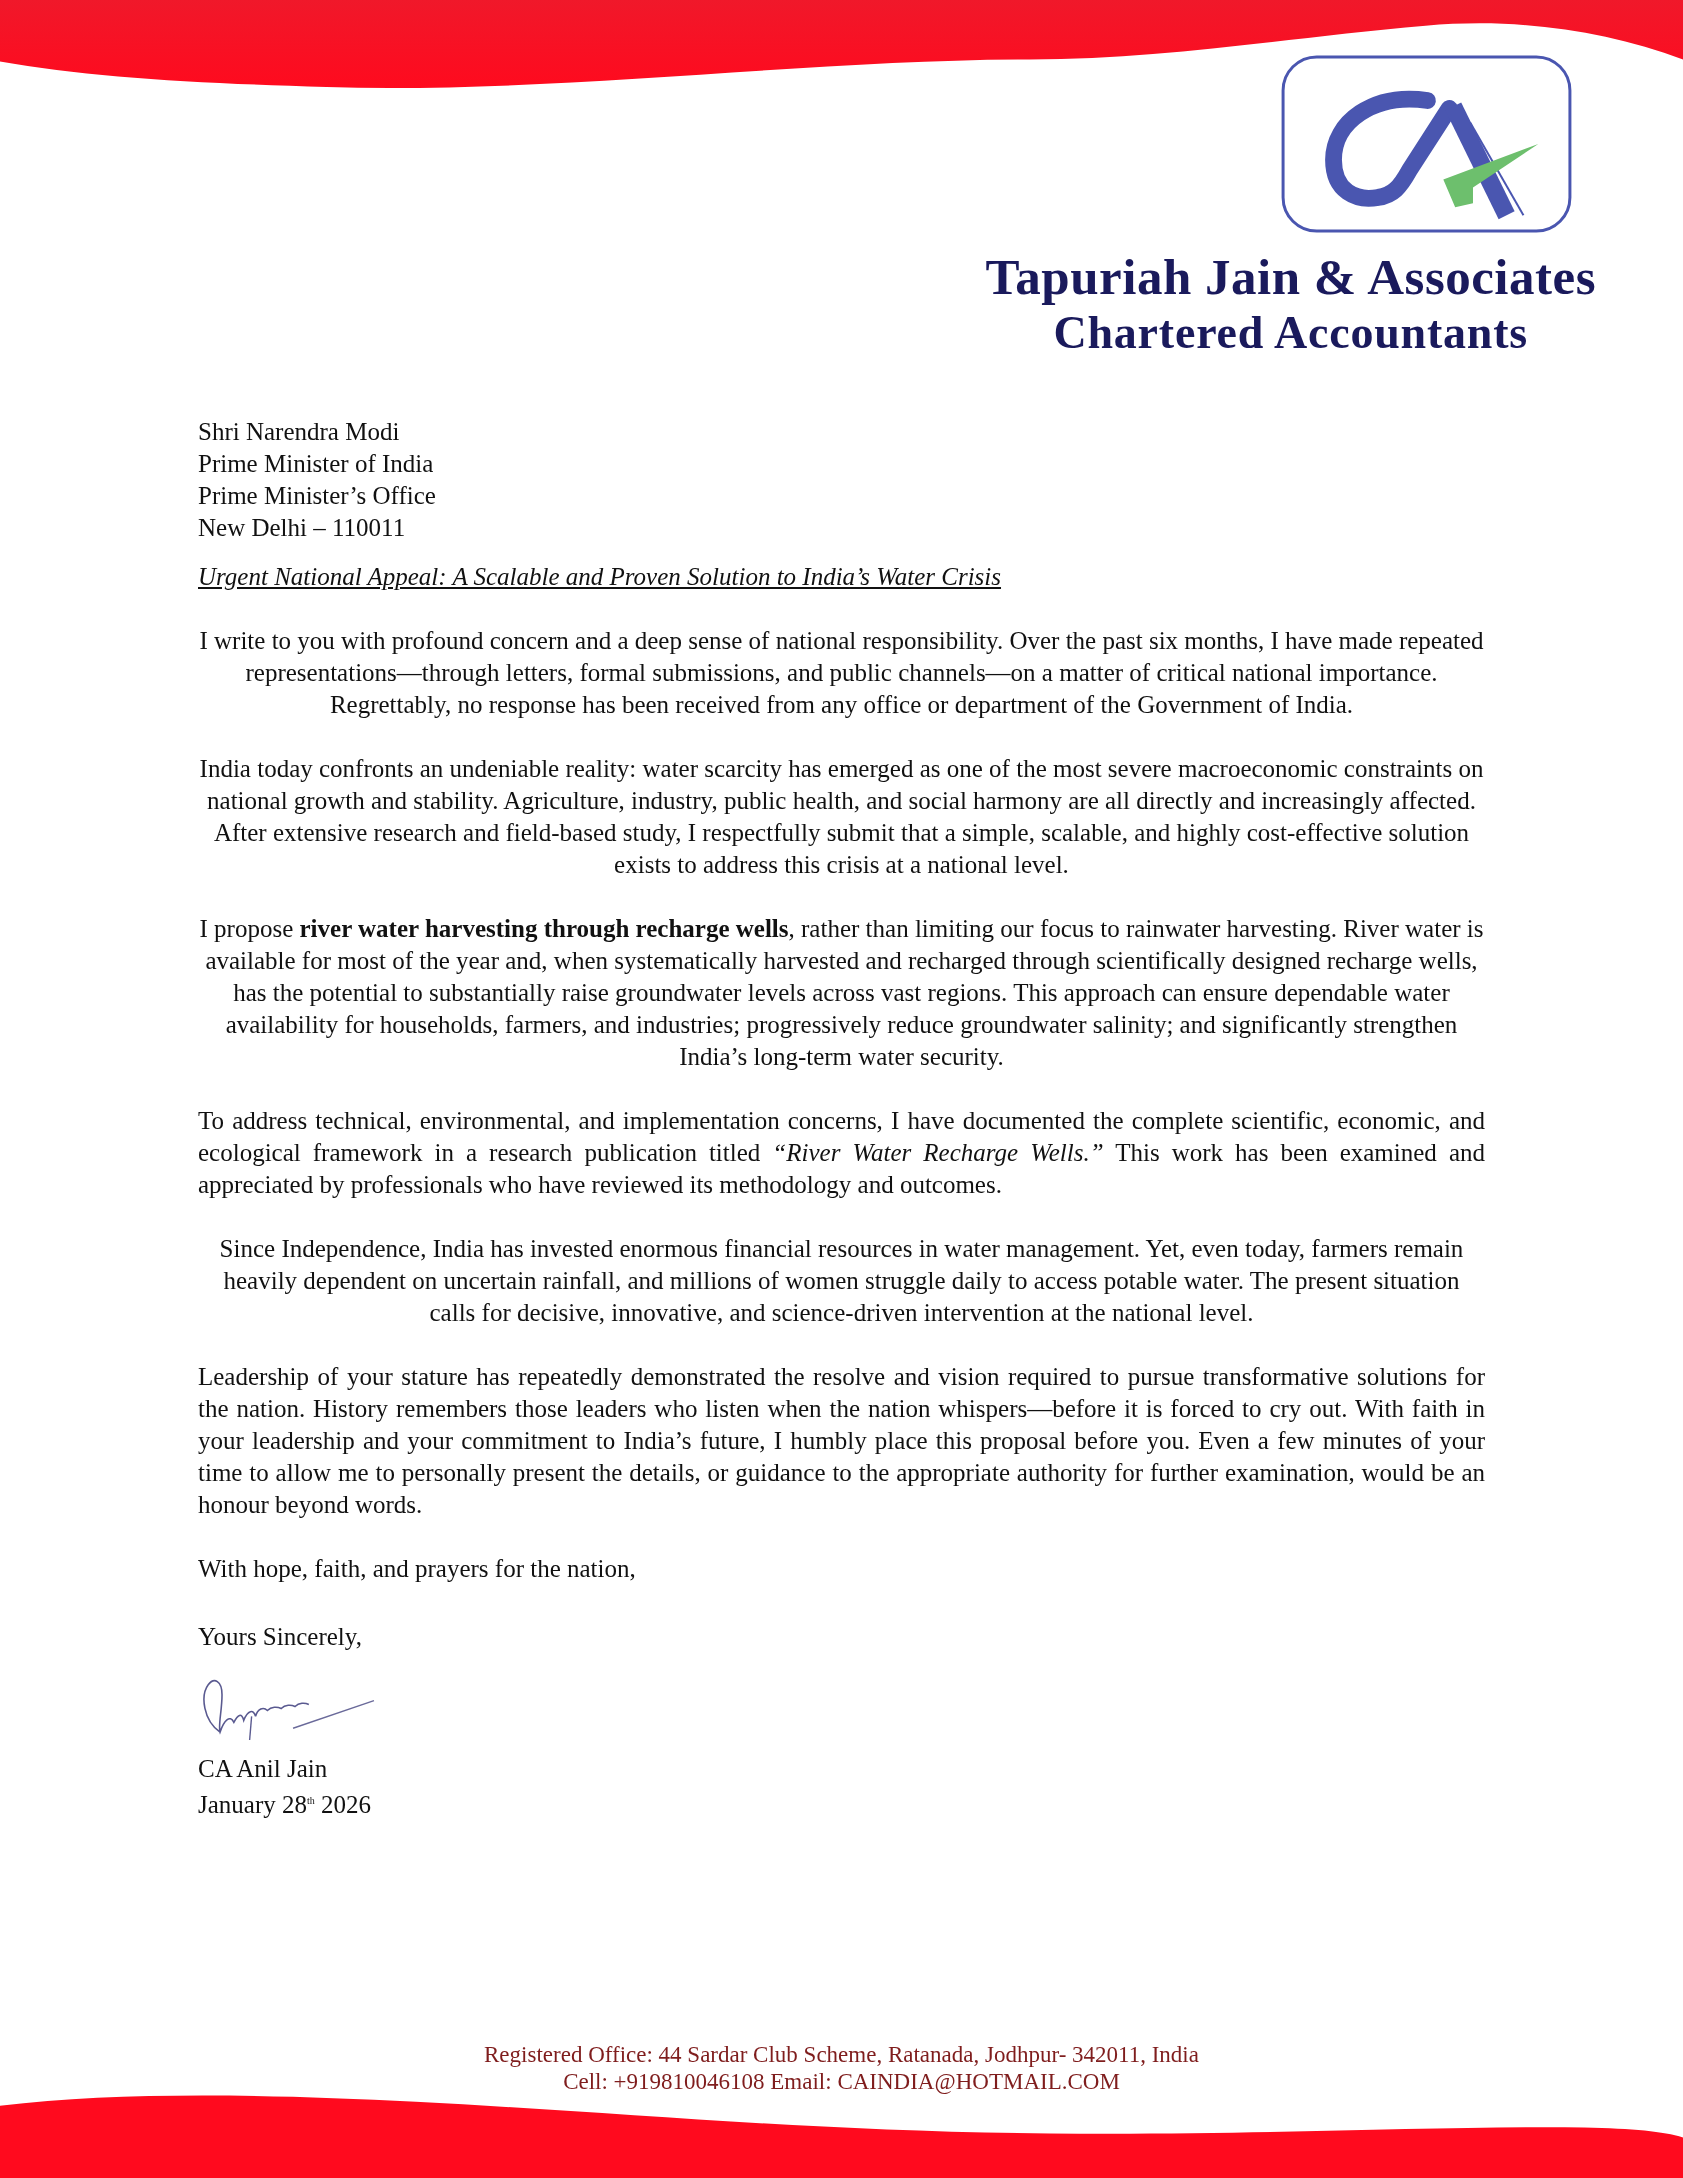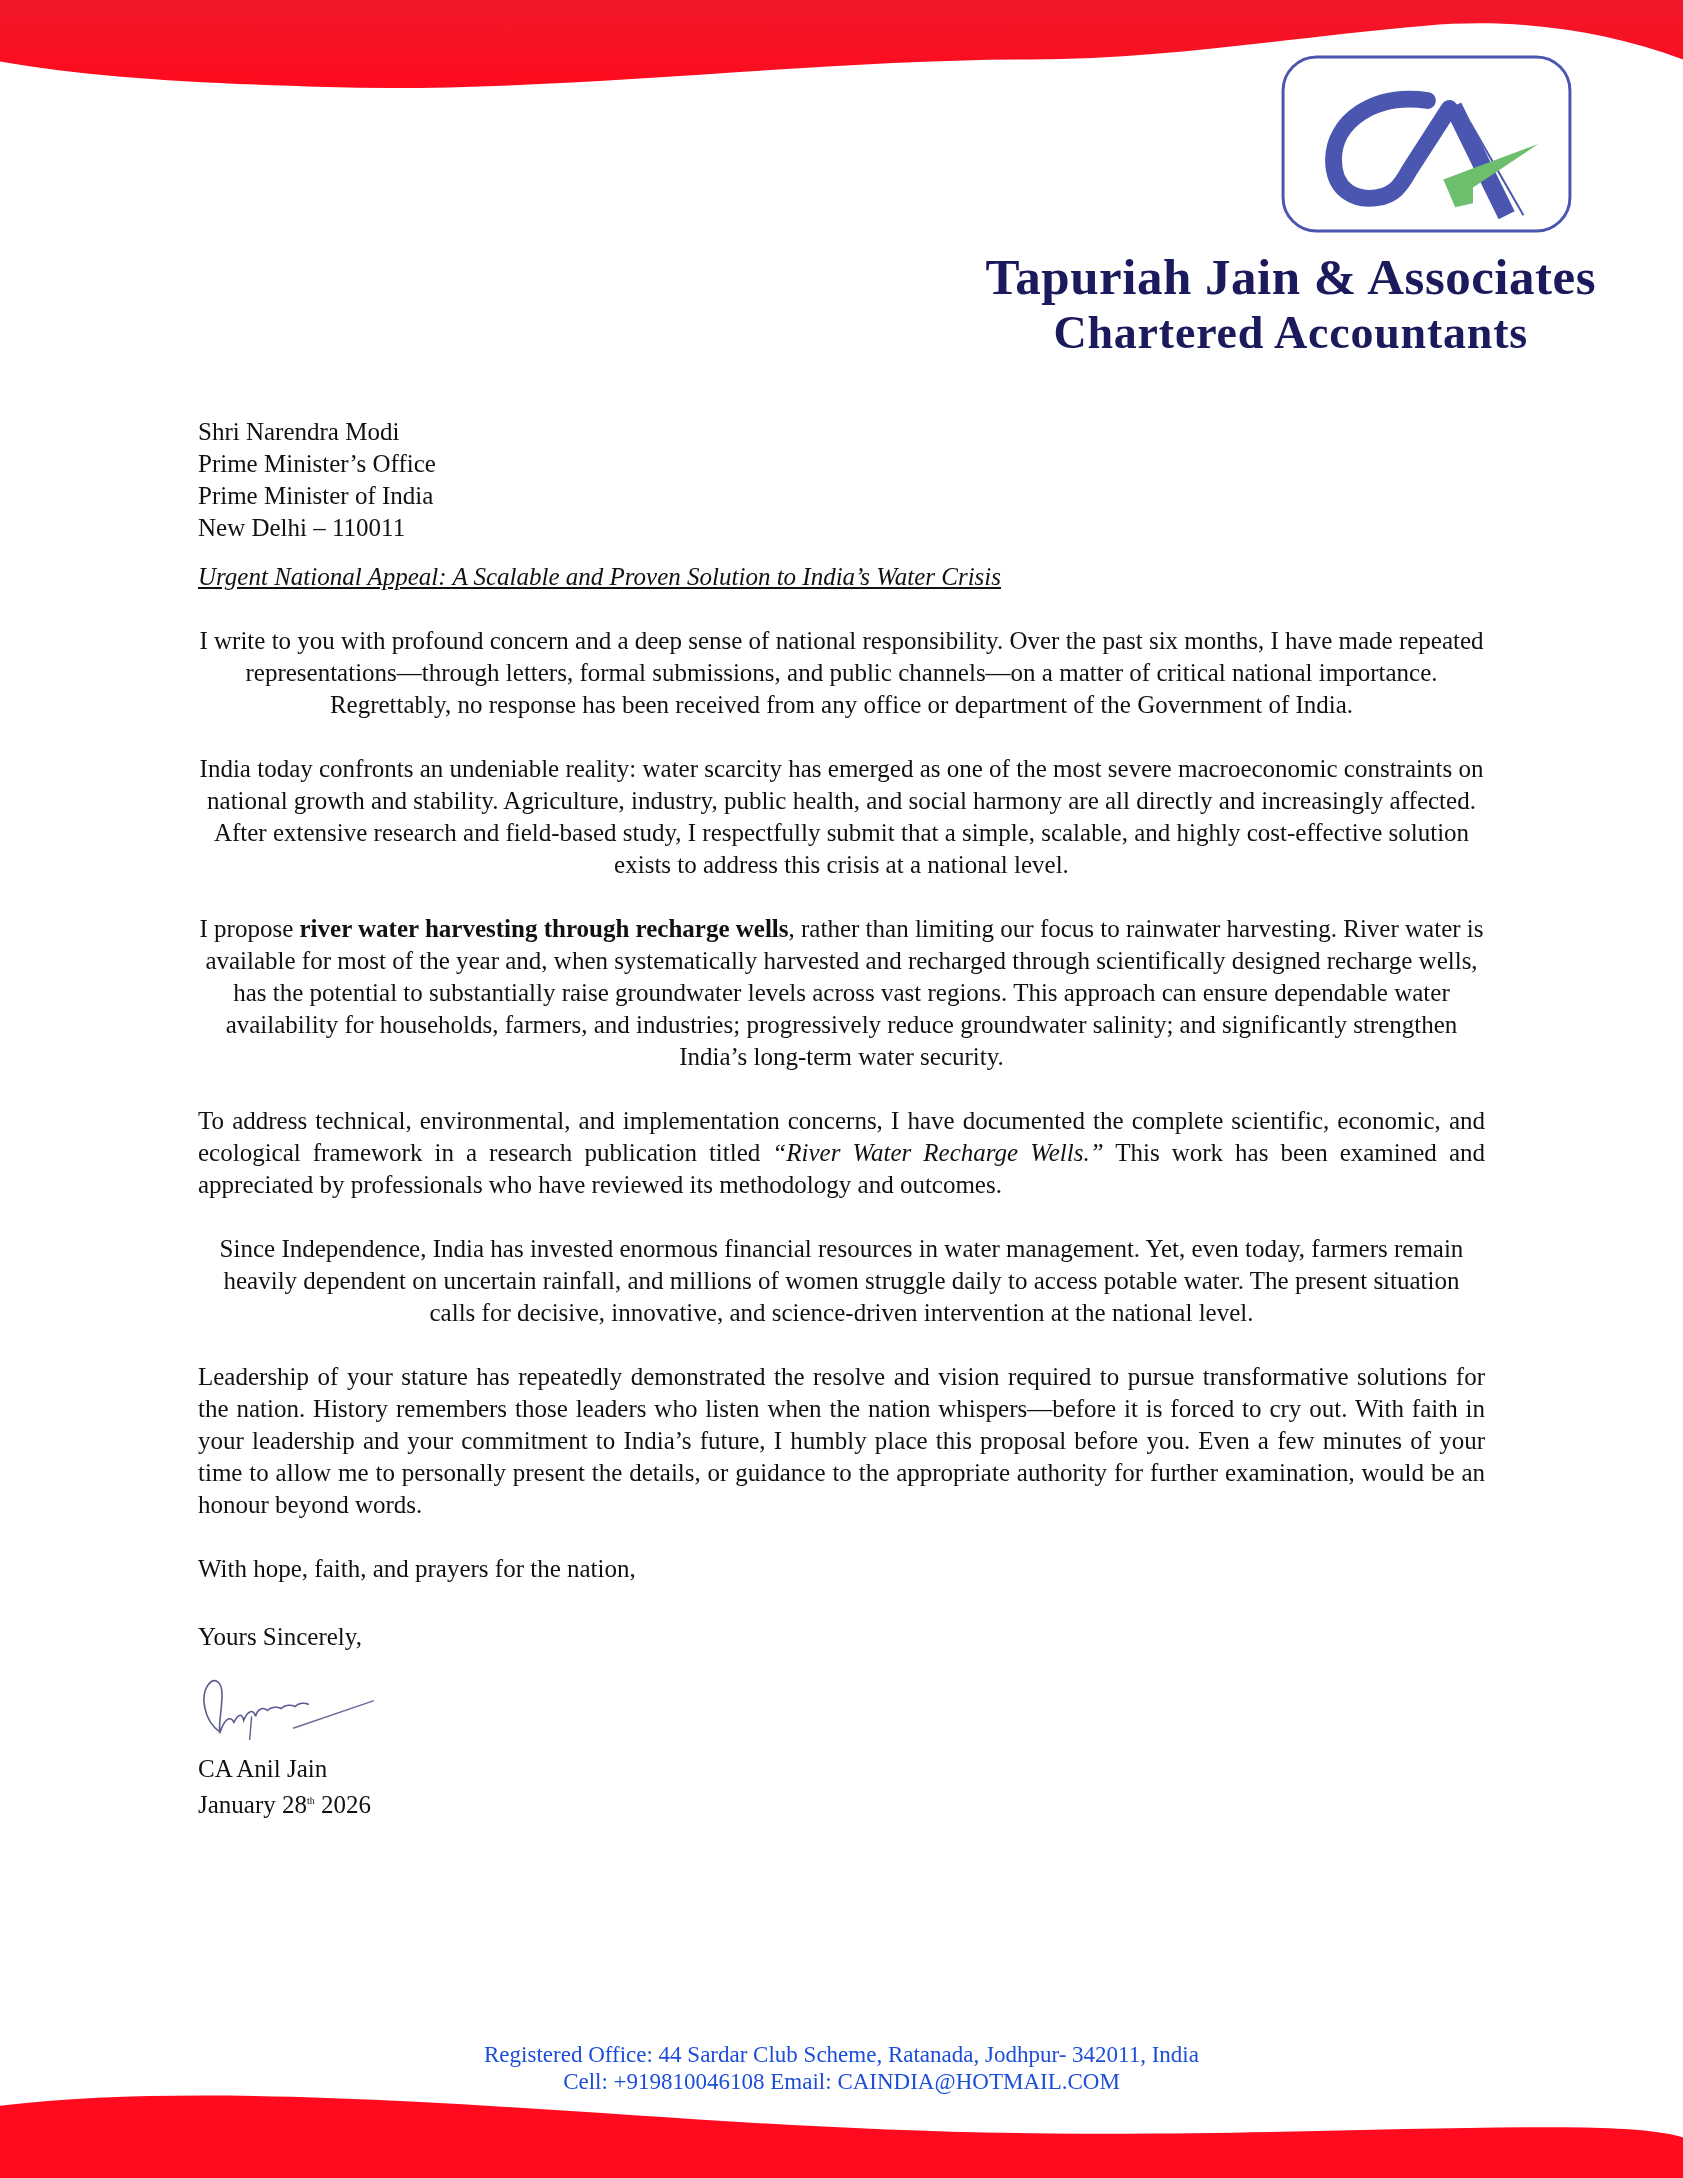--- a/index.html
+++ b/index.html
@@ -14,21 +14,21 @@
   .content { position: absolute; left: 198px; top: 416px; width: 1287px; font-size: 25px; line-height: 32px; }
   .addr div { line-height: 32px; }
   .salutation { margin-top: 32px; }
   .subject { margin-top: 17px; text-decoration: underline; font-style: italic; }
   p { margin: 32px 0 0 0; text-align: justify; }
   p.left { text-align: center; }
   .closing { margin-top: 32px; }
   .sincerely { margin-top: 36px; }
   .signature { margin-top: 18px; width: 198px; height: 74px; }
   sup { font-size: 10px; }
-  .footer { position: absolute; left: 0; width: 1683px; top: 2041px; text-align: center; color: #1d4ed8; font-size: 23px; line-height: 27px; font-family: "Liberation Serif", serif; }
+  .footer { position: absolute; left: 0; width: 1683px; top: 2041px; text-align: center; color: #7f1d1d; font-size: 23px; line-height: 27px; font-family: "Liberation Serif", serif; }
 </style>
 </head>
 <body>
 
 <svg class="wave wave-top" viewBox="0 0 1700 100" preserveAspectRatio="none">
   <defs>
     <linearGradient id="rg1" x1="0" x2="0" y1="0" y2="1">
       <stop offset="0" stop-color="#f0182a"></stop>
       <stop offset="1" stop-color="#ff0a1e"></stop>
     </linearGradient>
@@ -45,22 +45,22 @@
 </svg>
 
 <div class="firm">
   <div class="firm-name">Tapuriah Jain &amp; Associates</div>
   <div class="firm-sub">Chartered Accountants</div>
 </div>
 
 <div class="content">
   <div class="addr">
     <div>Shri Narendra Modi</div>
+    <div>Prime Minister of India</div>
     <div>Prime Minister’s Office</div>
-    <div>Prime Minister of India</div>
     <div>New Delhi – 110011</div>
   </div>
 
 
   <div class="subject">Urgent National Appeal: A Scalable and Proven Solution to India’s Water Crisis</div>
 
   <p class="left">I write to you with profound concern and a deep sense of national responsibility. Over the past six months, I have made repeated representations—through letters, formal submissions, and public channels—on a matter of critical national importance. Regrettably, no response has been received from any office or department of the Government of India.</p>
 
   <p class="left">India today confronts an undeniable reality: water scarcity has emerged as one of the most severe macroeconomic constraints on national growth and stability. Agriculture, industry, public health, and social harmony are all directly and increasingly affected. After extensive research and field-based study, I respectfully submit that a simple, scalable, and highly cost-effective solution exists to address this crisis at a national level.</p>
 

